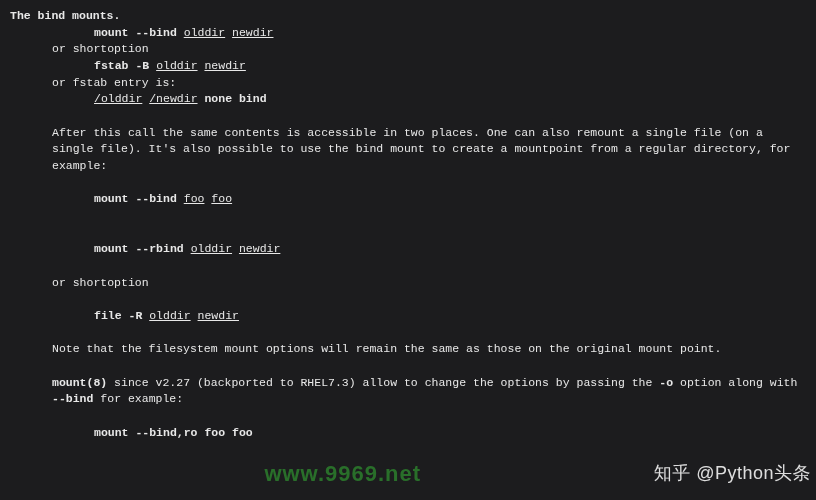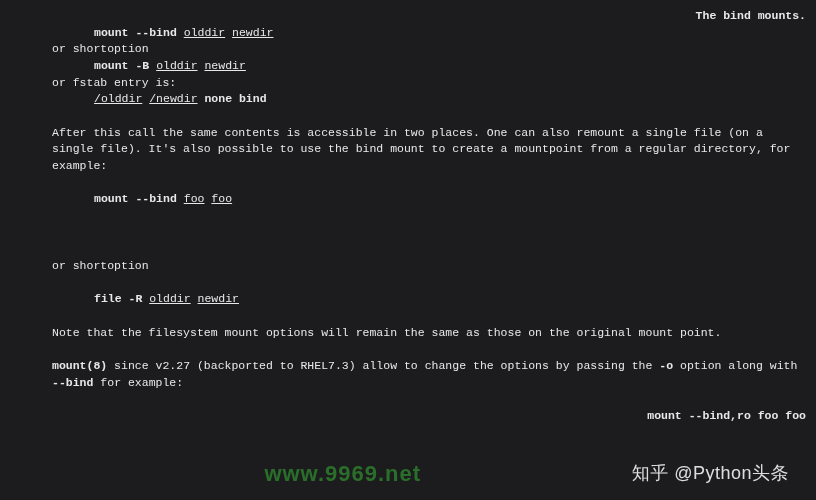--- a/index.html
+++ b/index.html
@@ -9,28 +9,28 @@
     font-size: 11.5px;
     line-height: 1.45;
     margin: 0;
     padding: 8px 10px;
     width: 816px;
     height: 500px;
     box-sizing: border-box;
     overflow: hidden;
     position: relative;
   }
-  .b { font-weight: bold; text-align: right; }
+  .b { font-weight: bold; }
   .u { text-decoration: underline; text-align: right; }
   .ind1 { padding-left: 42px; display: block; }
   .ind2 { padding-left: 84px; display: block; }
   .blank { height: 1.45em; }
   .watermark-right {
     position: absolute;
-    right: 27px;
+    right: 5px;
     bottom: 14px;
     font-family: -apple-system, "Helvetica Neue", Arial, sans-serif;
     font-size: 18px;
     color: #ffffff;
     opacity: 0.85;
     letter-spacing: 0.5px;
   }
   .watermark-center {
     position: absolute;
     left: 42%;
@@ -54,21 +54,21 @@
 
   <span class="ind2">
     <span class="b">mount --bind</span>
     <span class="u">olddir</span>
     <span class="u">newdir</span>
   </span>
 
   <span class="ind1">or shortoption</span>
 
   <span class="ind2">
-    <span class="b">mount -B</span>
+    <span class="b">fstab -B</span>
     <span class="u">olddir</span>
     <span class="u">newdir</span>
   </span>
 
   <span class="ind1">or fstab entry is:</span>
 
   <span class="ind2">
     <span class="u">/olddir</span>
     <span class="u">/newdir</span>
     <span class="b">none bind</span>
@@ -84,20 +84,25 @@
     <span class="b">mount --bind</span>
     <span class="u">foo</span>
     <span class="u">foo</span>
   </span>
 
   <div class="blank"></div>
 
 
   <div class="blank"></div>
 
+  <span class="ind2">
+    <span class="b">mount --rbind</span>
+    <span class="u">olddir</span>
+    <span class="u">newdir</span>
+  </span>
 
   <div class="blank"></div>
 
   <span class="ind1">or shortoption</span>
 
   <div class="blank"></div>
 
   <span class="ind2">
     <span class="b">file -R</span>
     <span class="u">olddir</span>

